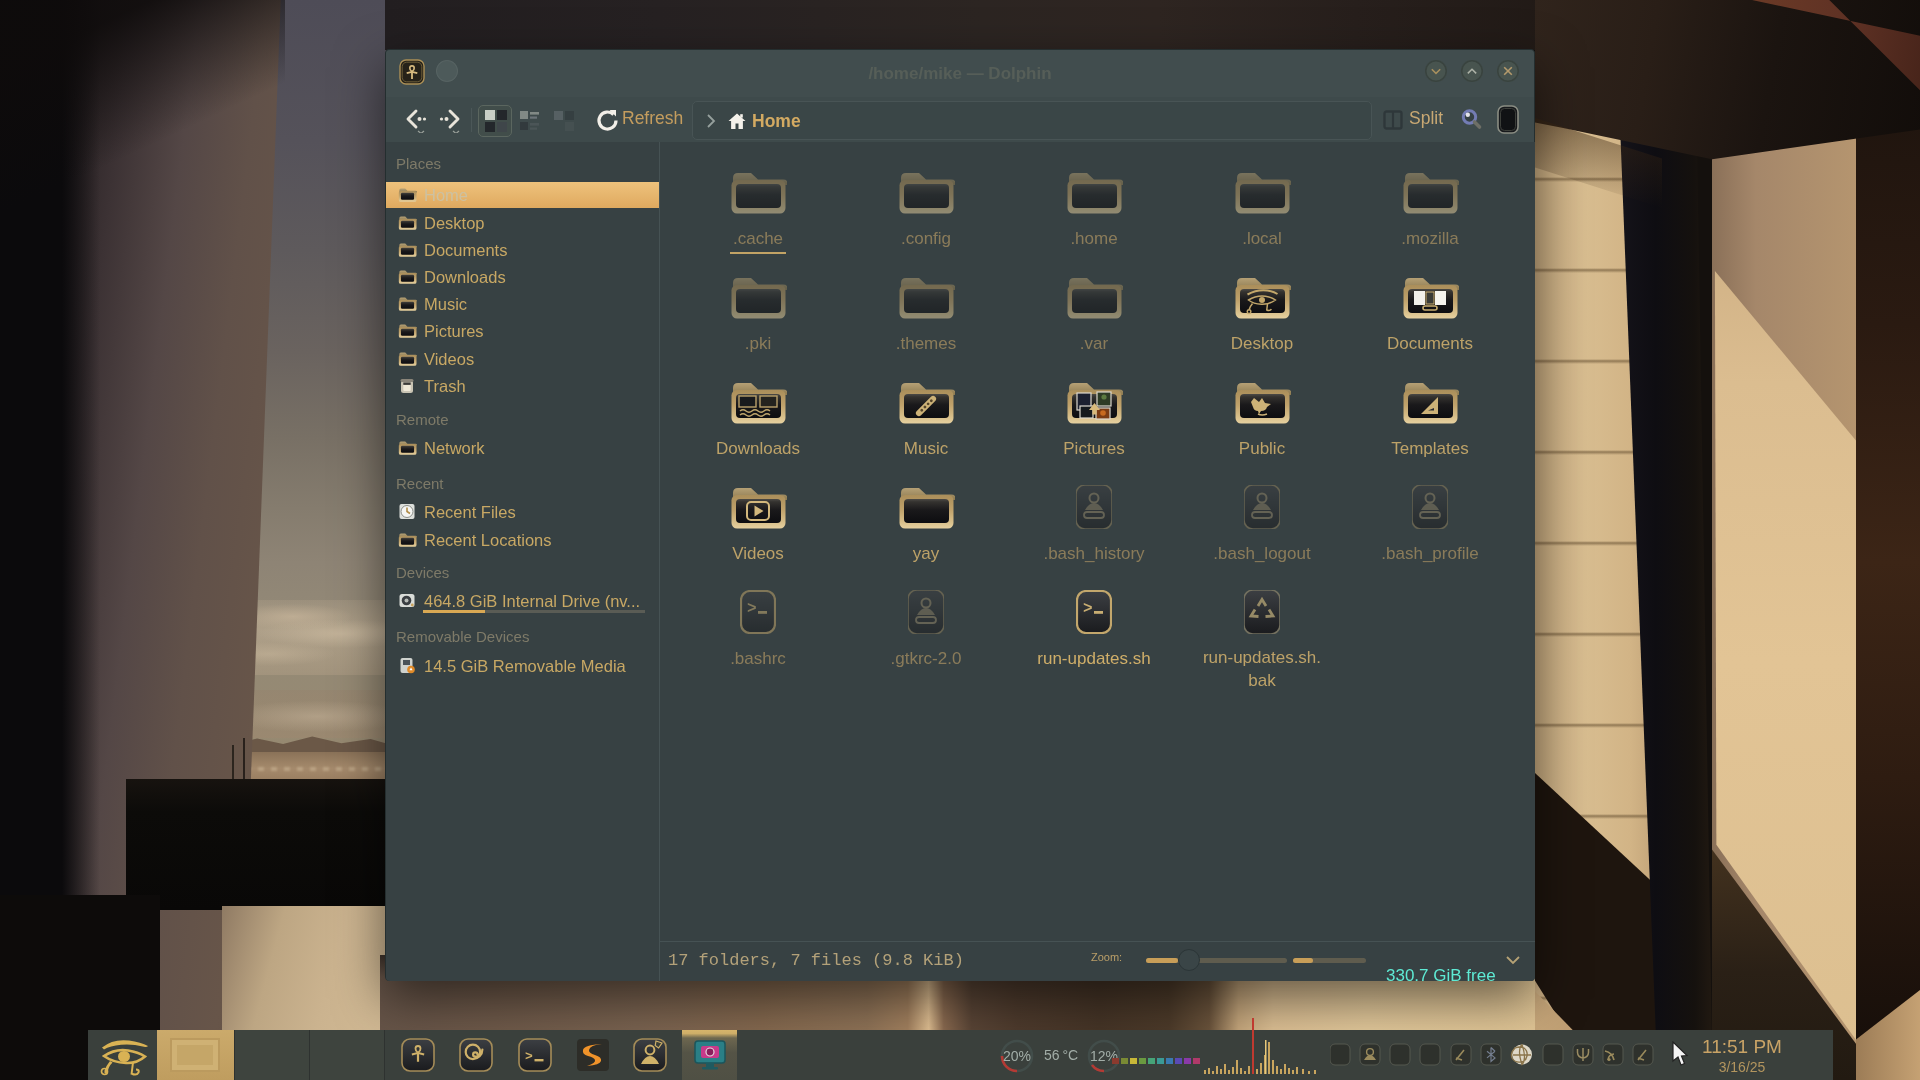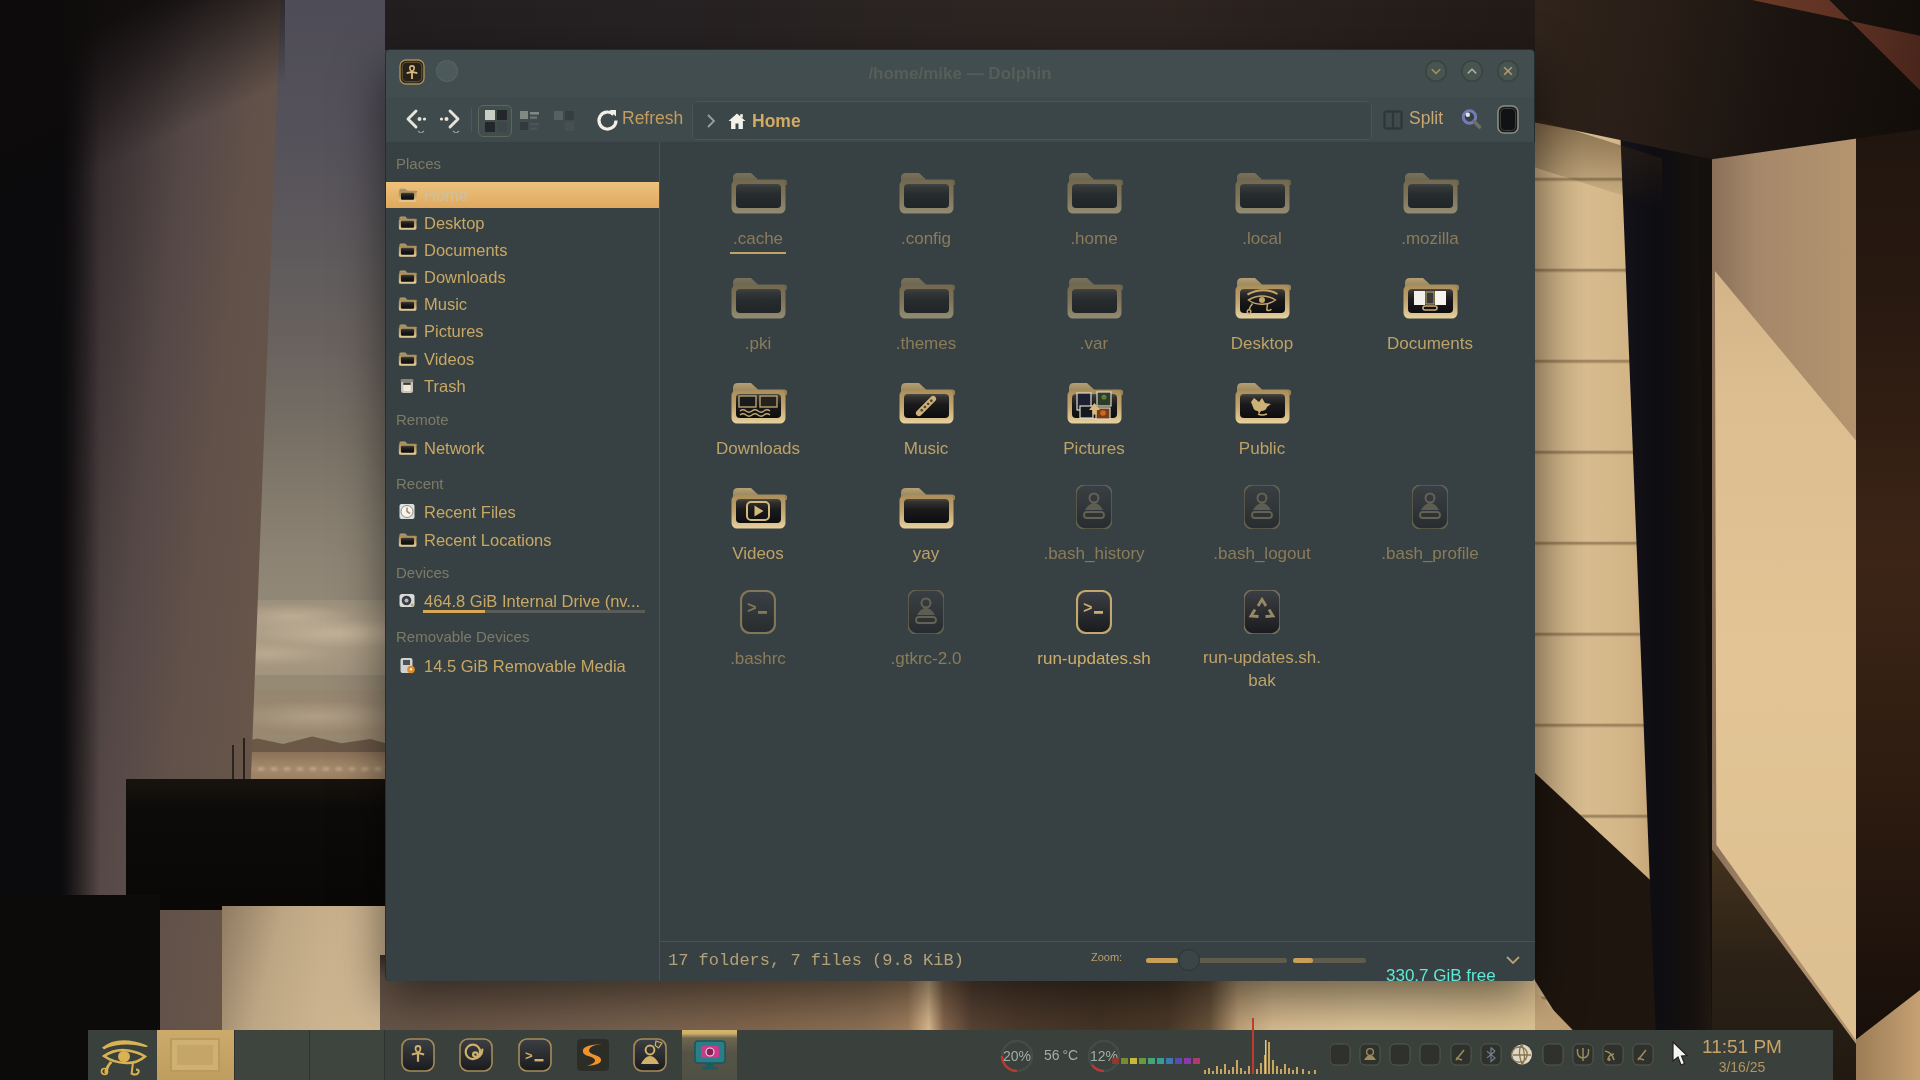--- a/index.html
+++ b/index.html
@@ -459,20 +459,30 @@
     <div class="cell" style="left:518px; top:234px">
         <span class="fic"><svg width="58" height="48" viewBox="0 0 58 48">
             <use href="#folder"></use>
       <g transform="translate(29,29)">
               <path d="M-8,-8 l5,4 l3,-4 l3,5 l6,1 l-4,3 q-1,4 -6,4 l-2,3 l-1,-3 q-4,0 -5,-4 l-2,-5 z" fill="#cdb277"></path>
               <path d="M-4,8 q4,2 9,0" stroke="#cdb277" stroke-width="1.4" fill="none"></path>
             </g>
           </svg></span>
         <div class="lbl">Public</div>
       </div>
+    <div class="cell" style="left:686px; top:234px">
+        <span class="fic"><svg width="58" height="48" viewBox="0 0 58 48">
+            <use href="#folder"></use>
+      <g transform="translate(29,29)">
+              <path d="M8,-9 v17 h-17 z" fill="#cdb277"></path>
+              <path d="M4,2 v2.5 h-6 z" fill="#2a2c30"></path>
+            </g>
+          </svg></span>
+        <div class="lbl">Templates</div>
+      </div>
 
     <div class="cell" style="left:14px; top:339px">
         <span class="fic"><svg width="58" height="48" viewBox="0 0 58 48">
             <use href="#folder"></use>
       <g transform="translate(29,29)">
               <rect x="-11" y="-9" width="22" height="18" rx="4" fill="none" stroke="#d3b87c" stroke-width="2"></rect>
               <path d="M-3.5,-5.5 l9,5.5 l-9,5.5 z" fill="#d3b87c"></path>
             </g>
           </svg></span>
         <div class="lbl">Videos</div>

